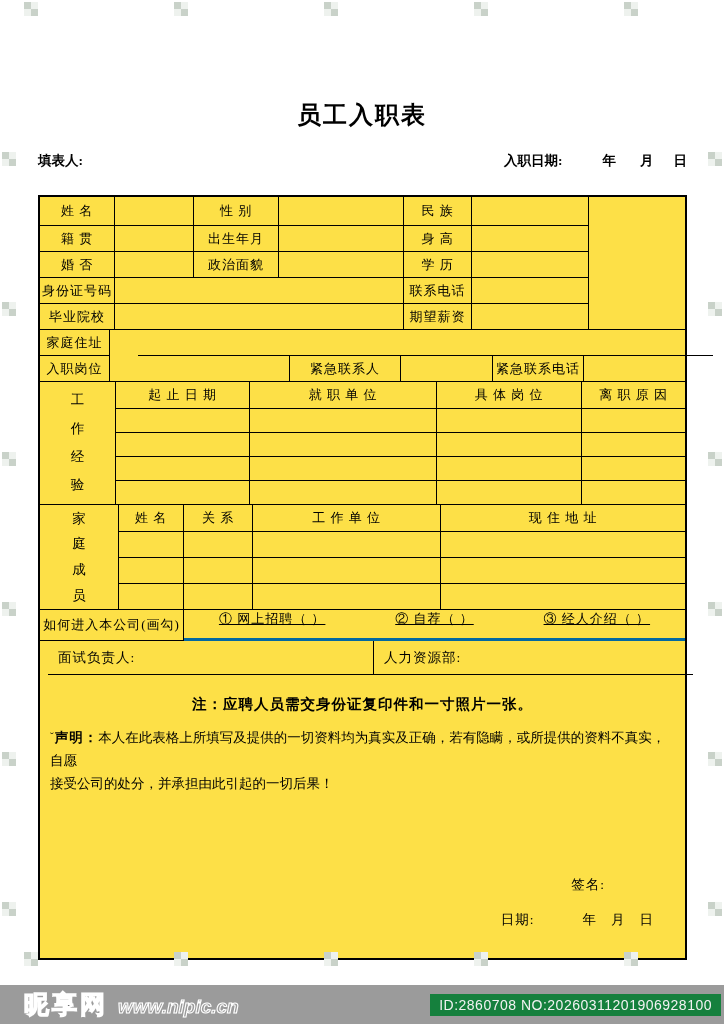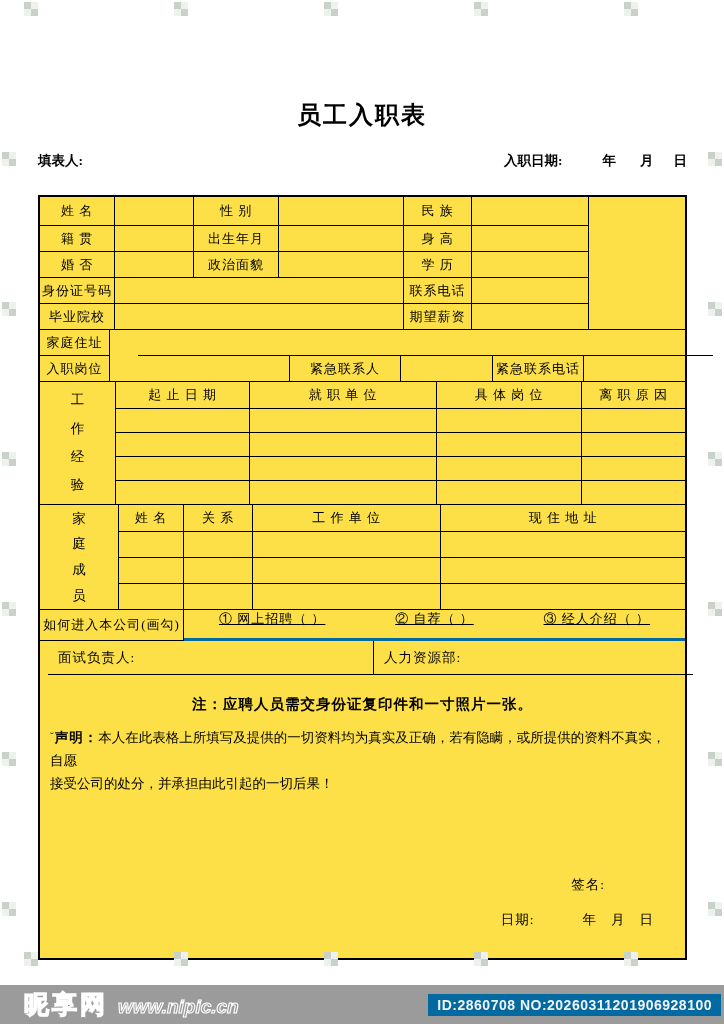--- a/index.html
+++ b/index.html
@@ -75,22 +75,22 @@
   .wm{margin-left:24px;display:flex;align-items:baseline;}
   .wm-cn{
     font-size:25px;font-weight:bold;letter-spacing:3px;
     color:#000000;-webkit-text-stroke:1.3px #ffffff;
   }
   .wm-url{
     font-size:19px;font-weight:bold;font-style:italic;margin-left:10px;
     color:#9b9b9b;-webkit-text-stroke:1.1px #ffffff;
   }
   .idbox{
-    margin-left:auto;margin-right:3px;background:#0369a1;color:#f2f2f2;
-    font-size:14px;padding:3px 9px;letter-spacing:0.5px;font-weight:bold;
+    margin-left:auto;margin-right:3px;background:#15803d;color:#f2f2f2;
+    font-size:14px;padding:3px 9px;letter-spacing:0.5px;
   }
 </style>
 </head>
 <body>
 
 <div>
 
   <div class="title">员工入职表</div>
 
   <div class="meta">

